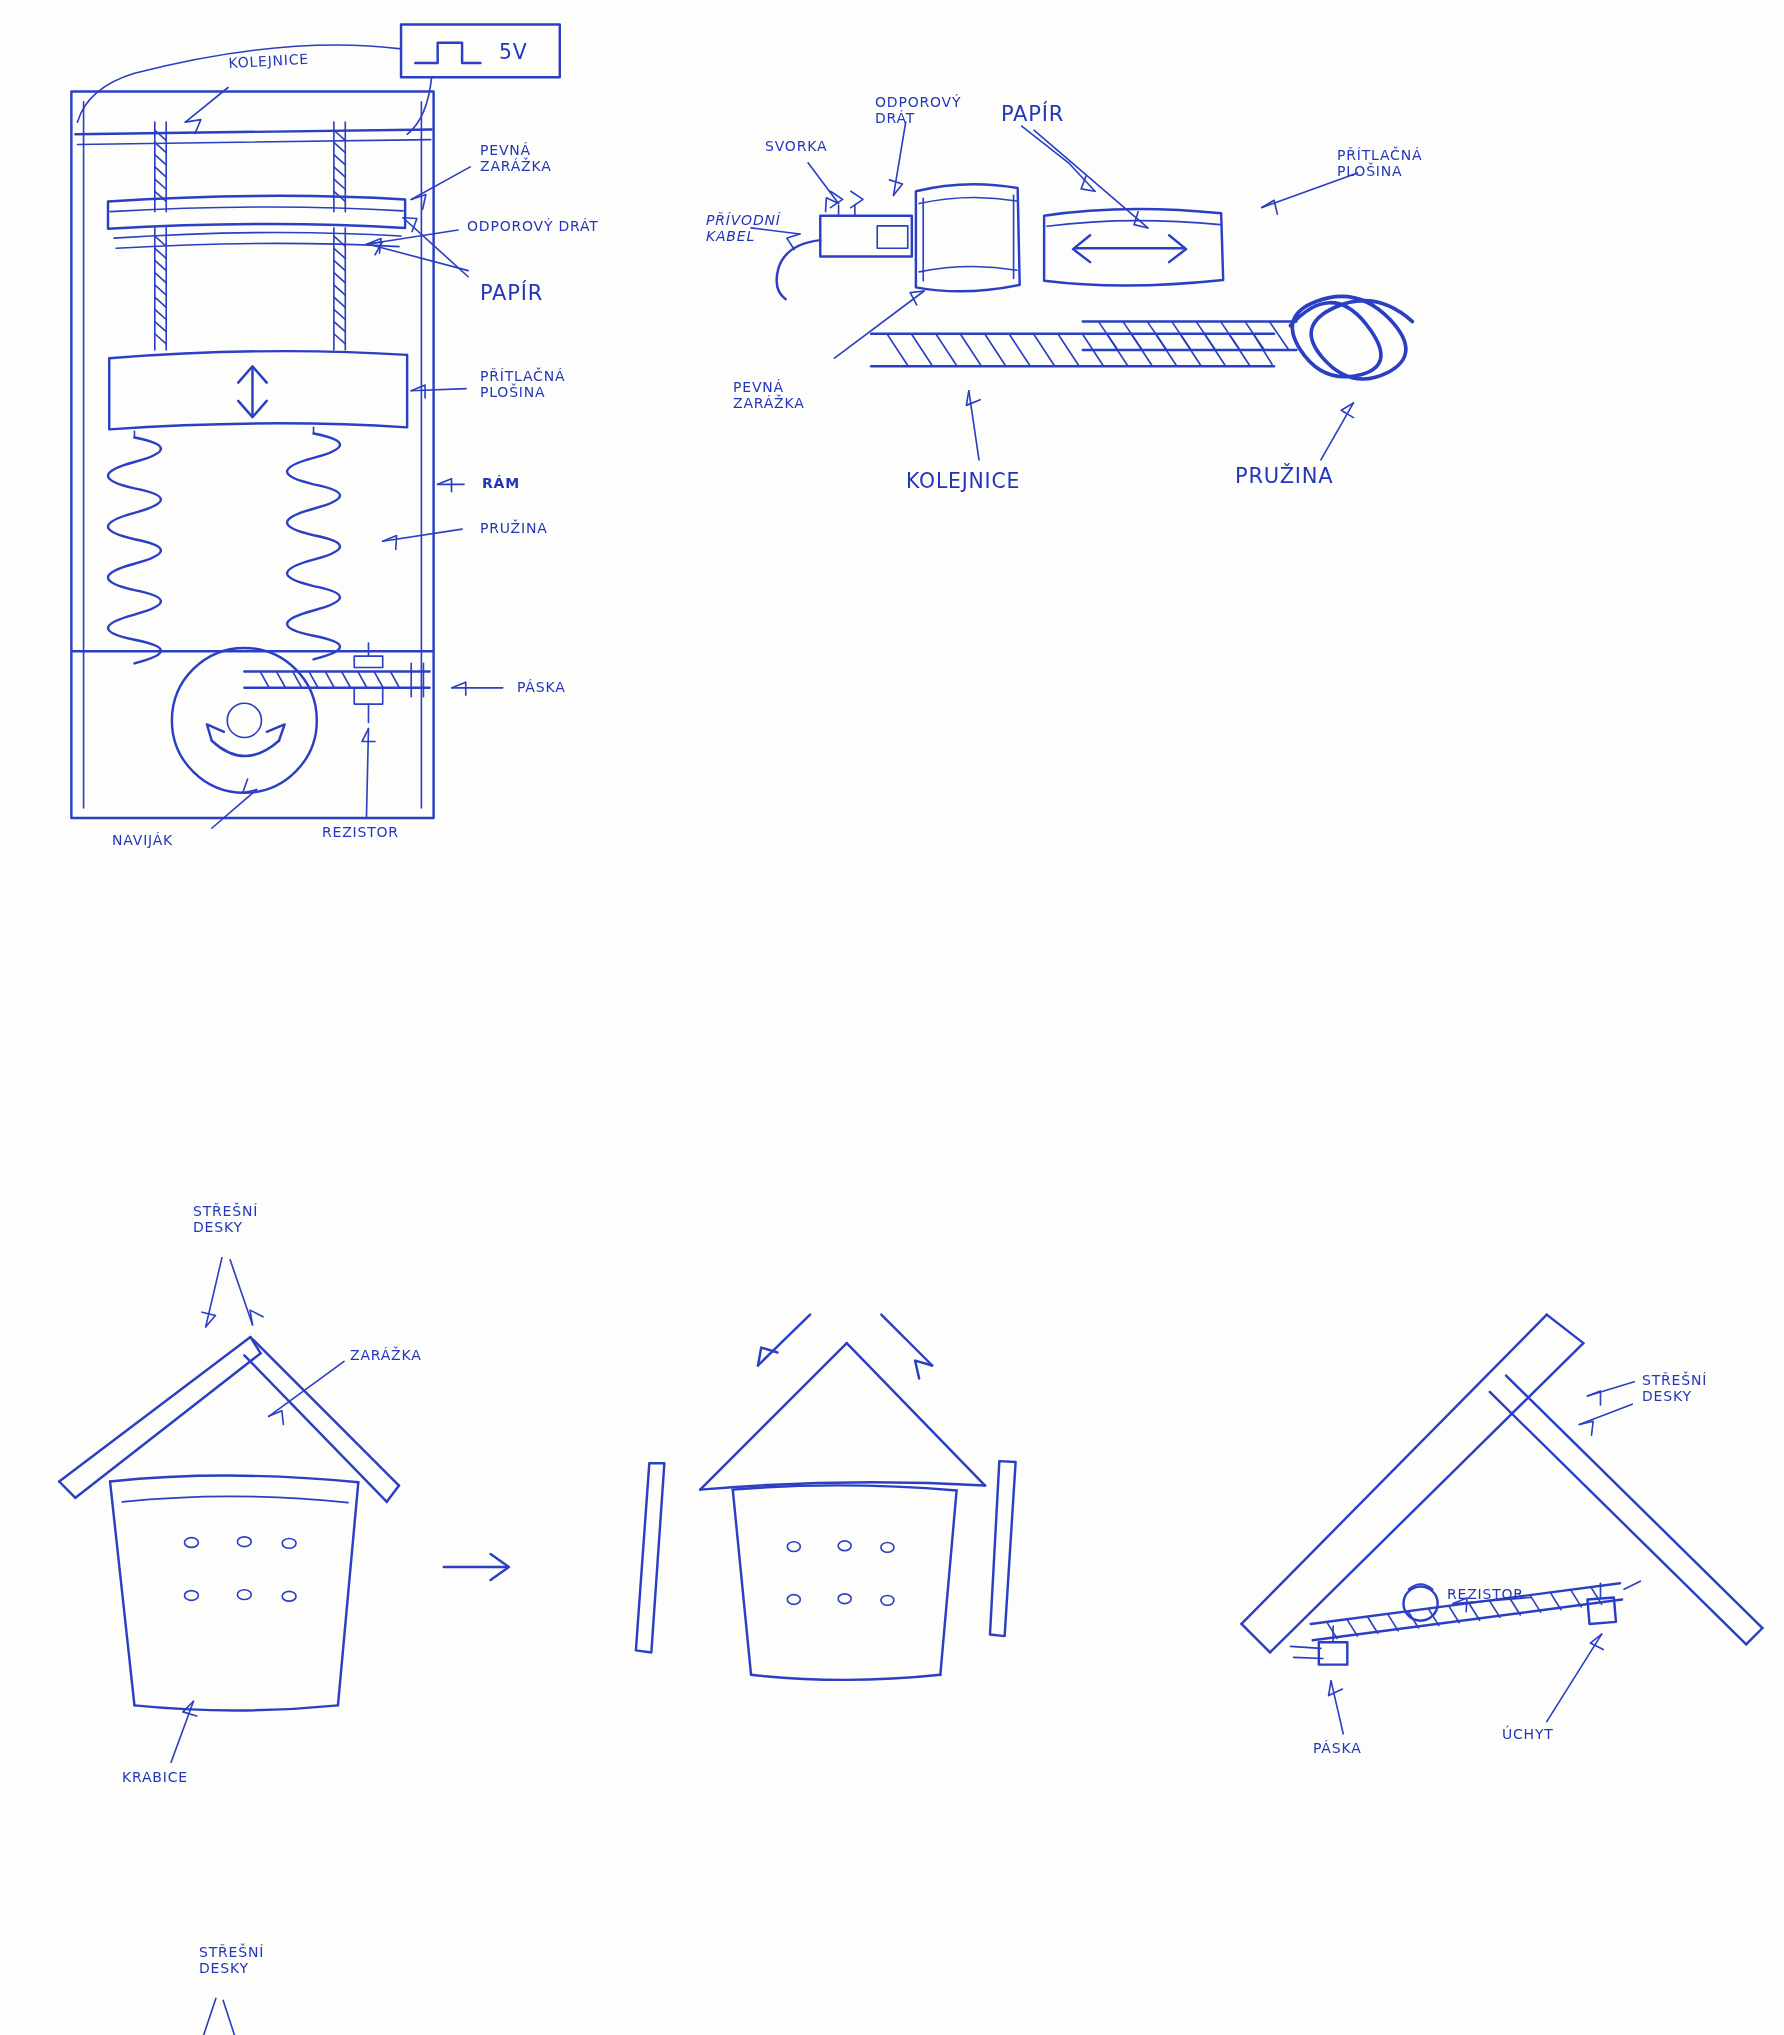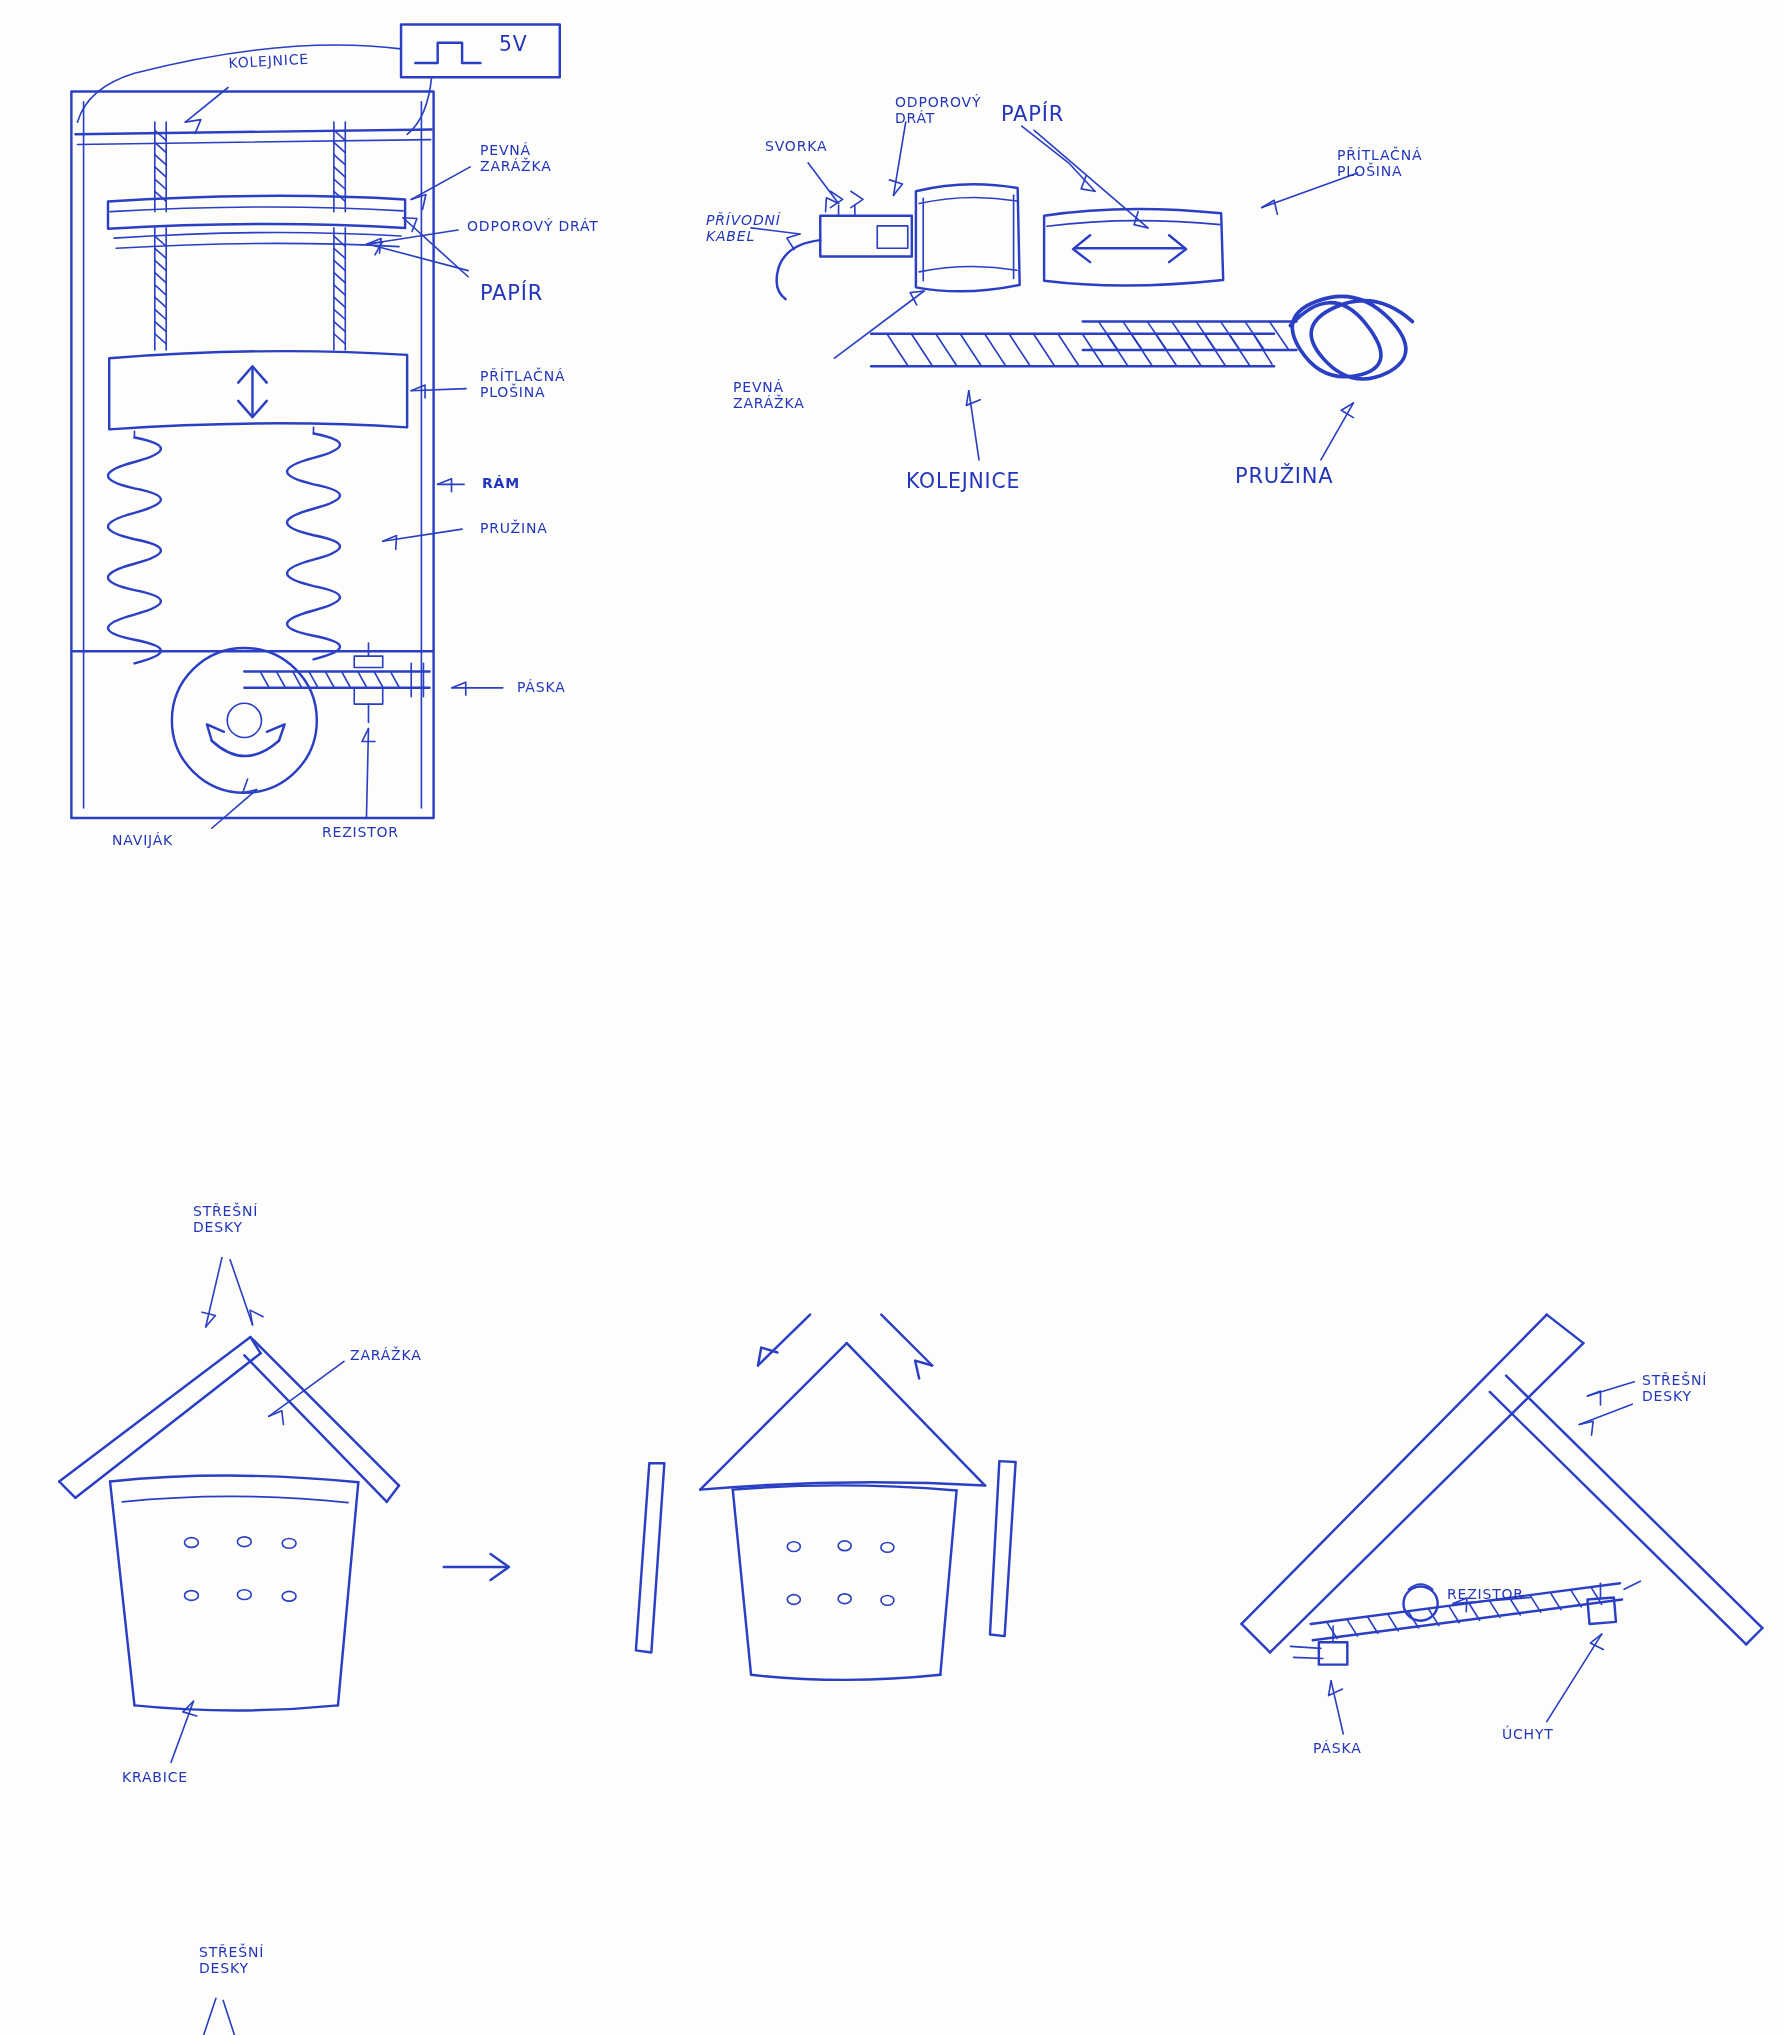--- a/index.html
+++ b/index.html
@@ -476,24 +476,24 @@
 ZARÁŽKA</div>
   <div class="label lbl-md" style="left:467px; top:218px;">ODPOROVÝ DRÁT</div>
   <div class="label lbl-lg" style="left:480px; top:281px;">PAPÍR</div>
   <div class="label lbl-md" style="left:480px; top:368px;">PŘÍTLAČNÁ
 PLOŠINA</div>
   <div class="label lbl-md" style="left:482px; top:475px;font-weight:bold;">RÁM</div>
   <div class="label lbl-md" style="left:480px; top:520px;">PRUŽINA</div>
   <div class="label lbl-md" style="left:517px; top:679px;">PÁSKA</div>
   <div class="label lbl-md" style="left:112px; top:832px;">NAVIJÁK</div>
   <div class="label lbl-md" style="left:322px; top:824px;">REZISTOR</div>
-  <div class="label lbl-xl" style="left:499px; top:33px;">5V</div>
+  <div class="label lbl-xl" style="left:499px; top:41px;">5V</div>
 
   <div class="label lbl-md" style="left:765px; top:138px;text-align:right;">SVORKA</div>
-  <div class="label lbl-md" style="left:875px; top:94px;margin-left:20px;">ODPOROVÝ
+  <div class="label lbl-md" style="left:875px; top:94px;">ODPOROVÝ
 DRÁT</div>
   <div class="label lbl-lg" style="left:1001px; top:102px;">PAPÍR</div>
   <div class="label lbl-md" style="left:1337px; top:147px;">PŘÍTLAČNÁ
 PLOŠINA</div>
   <div class="label lbl-md" style="left:706px; top:212px;font-style:italic;">PŘÍVODNÍ
 KABEL</div>
   <div class="label lbl-md" style="left:733px; top:379px;">PEVNÁ
 ZARÁŽKA</div>
   <div class="label lbl-xl" style="left:906px; top:470px;">KOLEJNICE</div>
   <div class="label lbl-lg" style="left:1235px; top:464px;">PRUŽINA</div>

